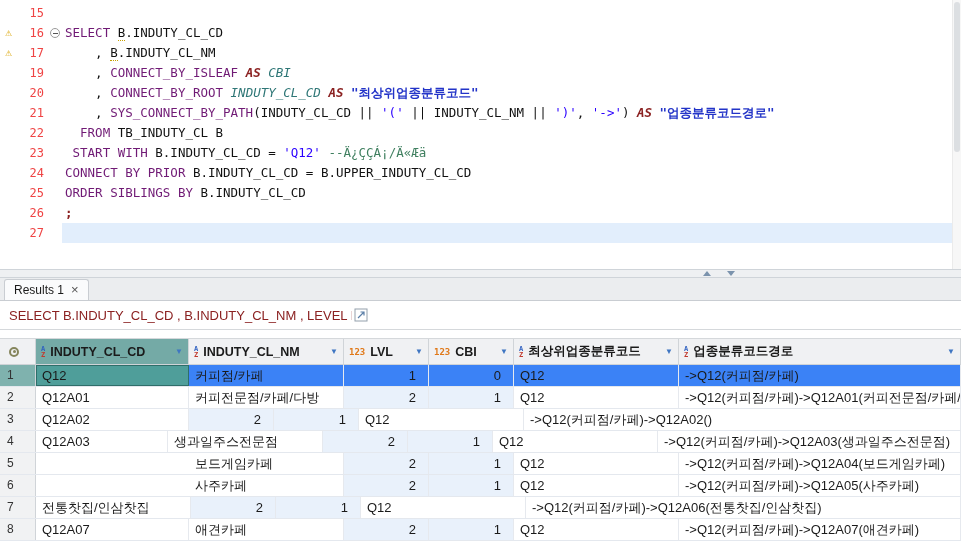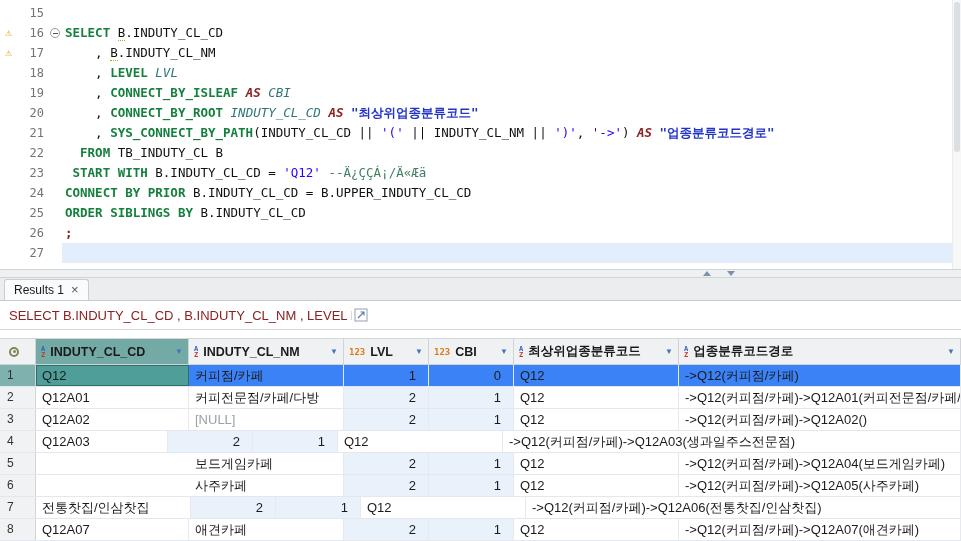--- a/index.html
+++ b/index.html
@@ -5,28 +5,28 @@
   html,body{margin:0;padding:0;width:961px;height:541px;overflow:hidden;background:#fff;
     font-family:"Liberation Sans","DejaVu Sans",sans-serif;color:#1a1a1a;}
   *{box-sizing:border-box;}
 
   
   .editor{position:relative;height:269px;background:#fff;overflow:hidden;}
   .ed-lines{padding-top:3px;}
   .ed-line{display:flex;height:20px;line-height:20px;white-space:pre;
     font-family:"DejaVu Sans Mono","Liberation Mono",monospace;font-size:12.5px;}
   .gut-warn{width:17px;flex:none;text-align:center;font-size:11px;line-height:19px;color:#d9a300;}
-  .gut-num{width:30px;flex:none;text-align:right;color:#737373;font-size:12px;padding-right:3px;}
+  .gut-num{width:30px;flex:none;text-align:right;color:#ef4444;font-size:12px;padding-right:3px;}
   .gut-fold{width:15px;flex:none;display:flex;align-items:center;justify-content:center;}
   .fold-box{width:10px;height:10px;border:1px solid #9a9a9a;border-radius:50%;position:relative;}
   .fold-box::after{content:'';position:absolute;left:2px;top:4px;width:5px;height:1px;background:#555;}
   .code{flex:1;padding-left:3px;}
   .ed-line.current .code{background:#e2eefc;}
   .tk-pl{color:#111;}
-  .tk-kw{color:#15803d;font-weight:bold;}
+  .tk-kw{color:#701a75;font-weight:normal;}
   .tk-kwi{color:#8b2121;font-weight:bold;font-style:italic;}
   .tk-alias{color:#2e7676;font-style:italic;}
   .tk-str{color:#2a00ff;}
   .tk-qid{color:#2334c8;font-weight:bold;}
   .tk-com{color:#3f7f5f;}
   .tk-warn{color:#111;border-bottom:1px dotted #c8a000;}
   .tk-semi{color:#8b2121;font-weight:bold;}
   .ed-scroll{position:absolute;right:0;top:0;width:9px;height:100%;background:#f7f7f7;border-left:1px solid #ebebeb;}
   .ed-scroll .thumb{position:absolute;top:2px;left:1px;width:6px;height:150px;background:#dcdfe2;border-radius:3px;}
 
@@ -76,21 +76,20 @@
   .grow.selected .cell.anchor{background:#4f9e9a;outline:1px solid #2f6e6a;outline-offset:-1px;}
 </style>
 </head>
 <body>
 
 <div class="editor">
   <div class="ed-lines">
       <div class="ed-line"><span class="gut-warn"></span><span class="gut-num">15</span><span class="gut-fold"></span><span class="code"></span></div>
       <div class="ed-line"><span class="gut-warn">⚠</span><span class="gut-num">16</span><span class="gut-fold"><span class="fold-box"></span></span><span class="code"><span class="tk-kw">SELECT</span><span class="tk-pl"> </span><span class="tk-warn">B</span><span class="tk-pl">.INDUTY_CL_CD</span></span></div>
       <div class="ed-line"><span class="gut-warn">⚠</span><span class="gut-num">17</span><span class="gut-fold"></span><span class="code"><span class="tk-pl">    , </span><span class="tk-warn">B</span><span class="tk-pl">.INDUTY_CL_NM</span></span></div>
-      <div class="ed-line"><span class="gut-warn"></span><span class="gut-num">18</span><span class="gut-fold"></span><span class="code"><span class="tk-pl">    , </span><span class="tk-kw">LEVEL</span><span class="tk-pl"> </span><span class="tk-alias">LVL</span></span></div>
       <div class="ed-line"><span class="gut-warn"></span><span class="gut-num">19</span><span class="gut-fold"></span><span class="code"><span class="tk-pl">    , </span><span class="tk-kw">CONNECT_BY_ISLEAF</span><span class="tk-pl"> </span><span class="tk-kwi">AS</span><span class="tk-pl"> </span><span class="tk-alias">CBI</span></span></div>
       <div class="ed-line"><span class="gut-warn"></span><span class="gut-num">20</span><span class="gut-fold"></span><span class="code"><span class="tk-pl">    , </span><span class="tk-kw">CONNECT_BY_ROOT</span><span class="tk-pl"> </span><span class="tk-alias">INDUTY_CL_CD</span><span class="tk-pl"> </span><span class="tk-kwi">AS</span><span class="tk-pl"> </span><span class="tk-qid">"최상위업종분류코드"</span></span></div>
       <div class="ed-line"><span class="gut-warn"></span><span class="gut-num">21</span><span class="gut-fold"></span><span class="code"><span class="tk-pl">    , </span><span class="tk-kw">SYS_CONNECT_BY_PATH</span><span class="tk-pl">(INDUTY_CL_CD || </span><span class="tk-str">'('</span><span class="tk-pl"> || INDUTY_CL_NM || </span><span class="tk-str">')'</span><span class="tk-pl">, </span><span class="tk-str">'-&gt;'</span><span class="tk-pl">) </span><span class="tk-kwi">AS</span><span class="tk-pl"> </span><span class="tk-qid">"업종분류코드경로"</span></span></div>
       <div class="ed-line"><span class="gut-warn"></span><span class="gut-num">22</span><span class="gut-fold"></span><span class="code"><span class="tk-pl">  </span><span class="tk-kw">FROM</span><span class="tk-pl"> TB_INDUTY_CL B</span></span></div>
       <div class="ed-line"><span class="gut-warn"></span><span class="gut-num">23</span><span class="gut-fold"></span><span class="code"><span class="tk-pl"> </span><span class="tk-kw">START WITH</span><span class="tk-pl"> B.INDUTY_CL_CD = </span><span class="tk-str">'Q12'</span><span class="tk-pl"> </span><span class="tk-com">--Ä¿ÇÇÁ¡/Ä«Æä</span></span></div>
       <div class="ed-line"><span class="gut-warn"></span><span class="gut-num">24</span><span class="gut-fold"></span><span class="code"><span class="tk-kw">CONNECT BY PRIOR</span><span class="tk-pl"> B.INDUTY_CL_CD = B.UPPER_INDUTY_CL_CD</span></span></div>
       <div class="ed-line"><span class="gut-warn"></span><span class="gut-num">25</span><span class="gut-fold"></span><span class="code"><span class="tk-kw">ORDER SIBLINGS BY</span><span class="tk-pl"> B.INDUTY_CL_CD</span></span></div>
       <div class="ed-line"><span class="gut-warn"></span><span class="gut-num">26</span><span class="gut-fold"></span><span class="code"><span class="tk-semi">;</span></span></div>
       <div class="ed-line current"><span class="gut-warn"></span><span class="gut-num">27</span><span class="gut-fold"></span><span class="code"></span></div>
     </div>
@@ -188,29 +187,29 @@
         <div class="cell" style="width: 153px;">Q12A01</div>
         <div class="cell" style="width: 155px;">커피전문점/카페/다방</div>
         <div class="cell num" style="width: 85px;">2</div>
         <div class="cell num" style="width: 85px;">1</div>
         <div class="cell" style="width: 165px;">Q12</div>
         <div class="cell" style="width: 282px; flex: 1 1 0%;">-&gt;Q12(커피점/카페)-&gt;Q12A01(커피전문점/카페/다방)</div>
       </div>
       <div class="grow">
         <div class="rnum">3</div>
         <div class="cell" style="width: 153px;">Q12A02</div>
-        <div class="cell nul" style="width: 155px;">[NULL]</div>
         <div class="cell num" style="width: 85px;">2</div>
         <div class="cell num" style="width: 85px;">1</div>
         <div class="cell" style="width: 165px;">Q12</div>
         <div class="cell" style="width: 282px; flex: 1 1 0%;">-&gt;Q12(커피점/카페)-&gt;Q12A02()</div>
       </div>
       <div class="grow">
         <div class="rnum">4</div>
         <div class="cell" style="width: 132px;">Q12A03</div>
+        <div class="cell" style="width: 155px;">생과일주스전문점</div>
         <div class="cell num" style="width: 85px;">2</div>
         <div class="cell num" style="width: 85px;">1</div>
         <div class="cell" style="width: 165px;">Q12</div>
         <div class="cell" style="width: 282px; flex: 1 1 0%;">-&gt;Q12(커피점/카페)-&gt;Q12A03(생과일주스전문점)</div>
       </div>
       <div class="grow">
         <div class="rnum">5</div>
         <div class="cell" style="width: 153px; margin-top: 28px;">Q12A04</div>
         <div class="cell" style="width: 155px;">보드게임카페</div>
         <div class="cell num" style="width: 85px;">2</div>

